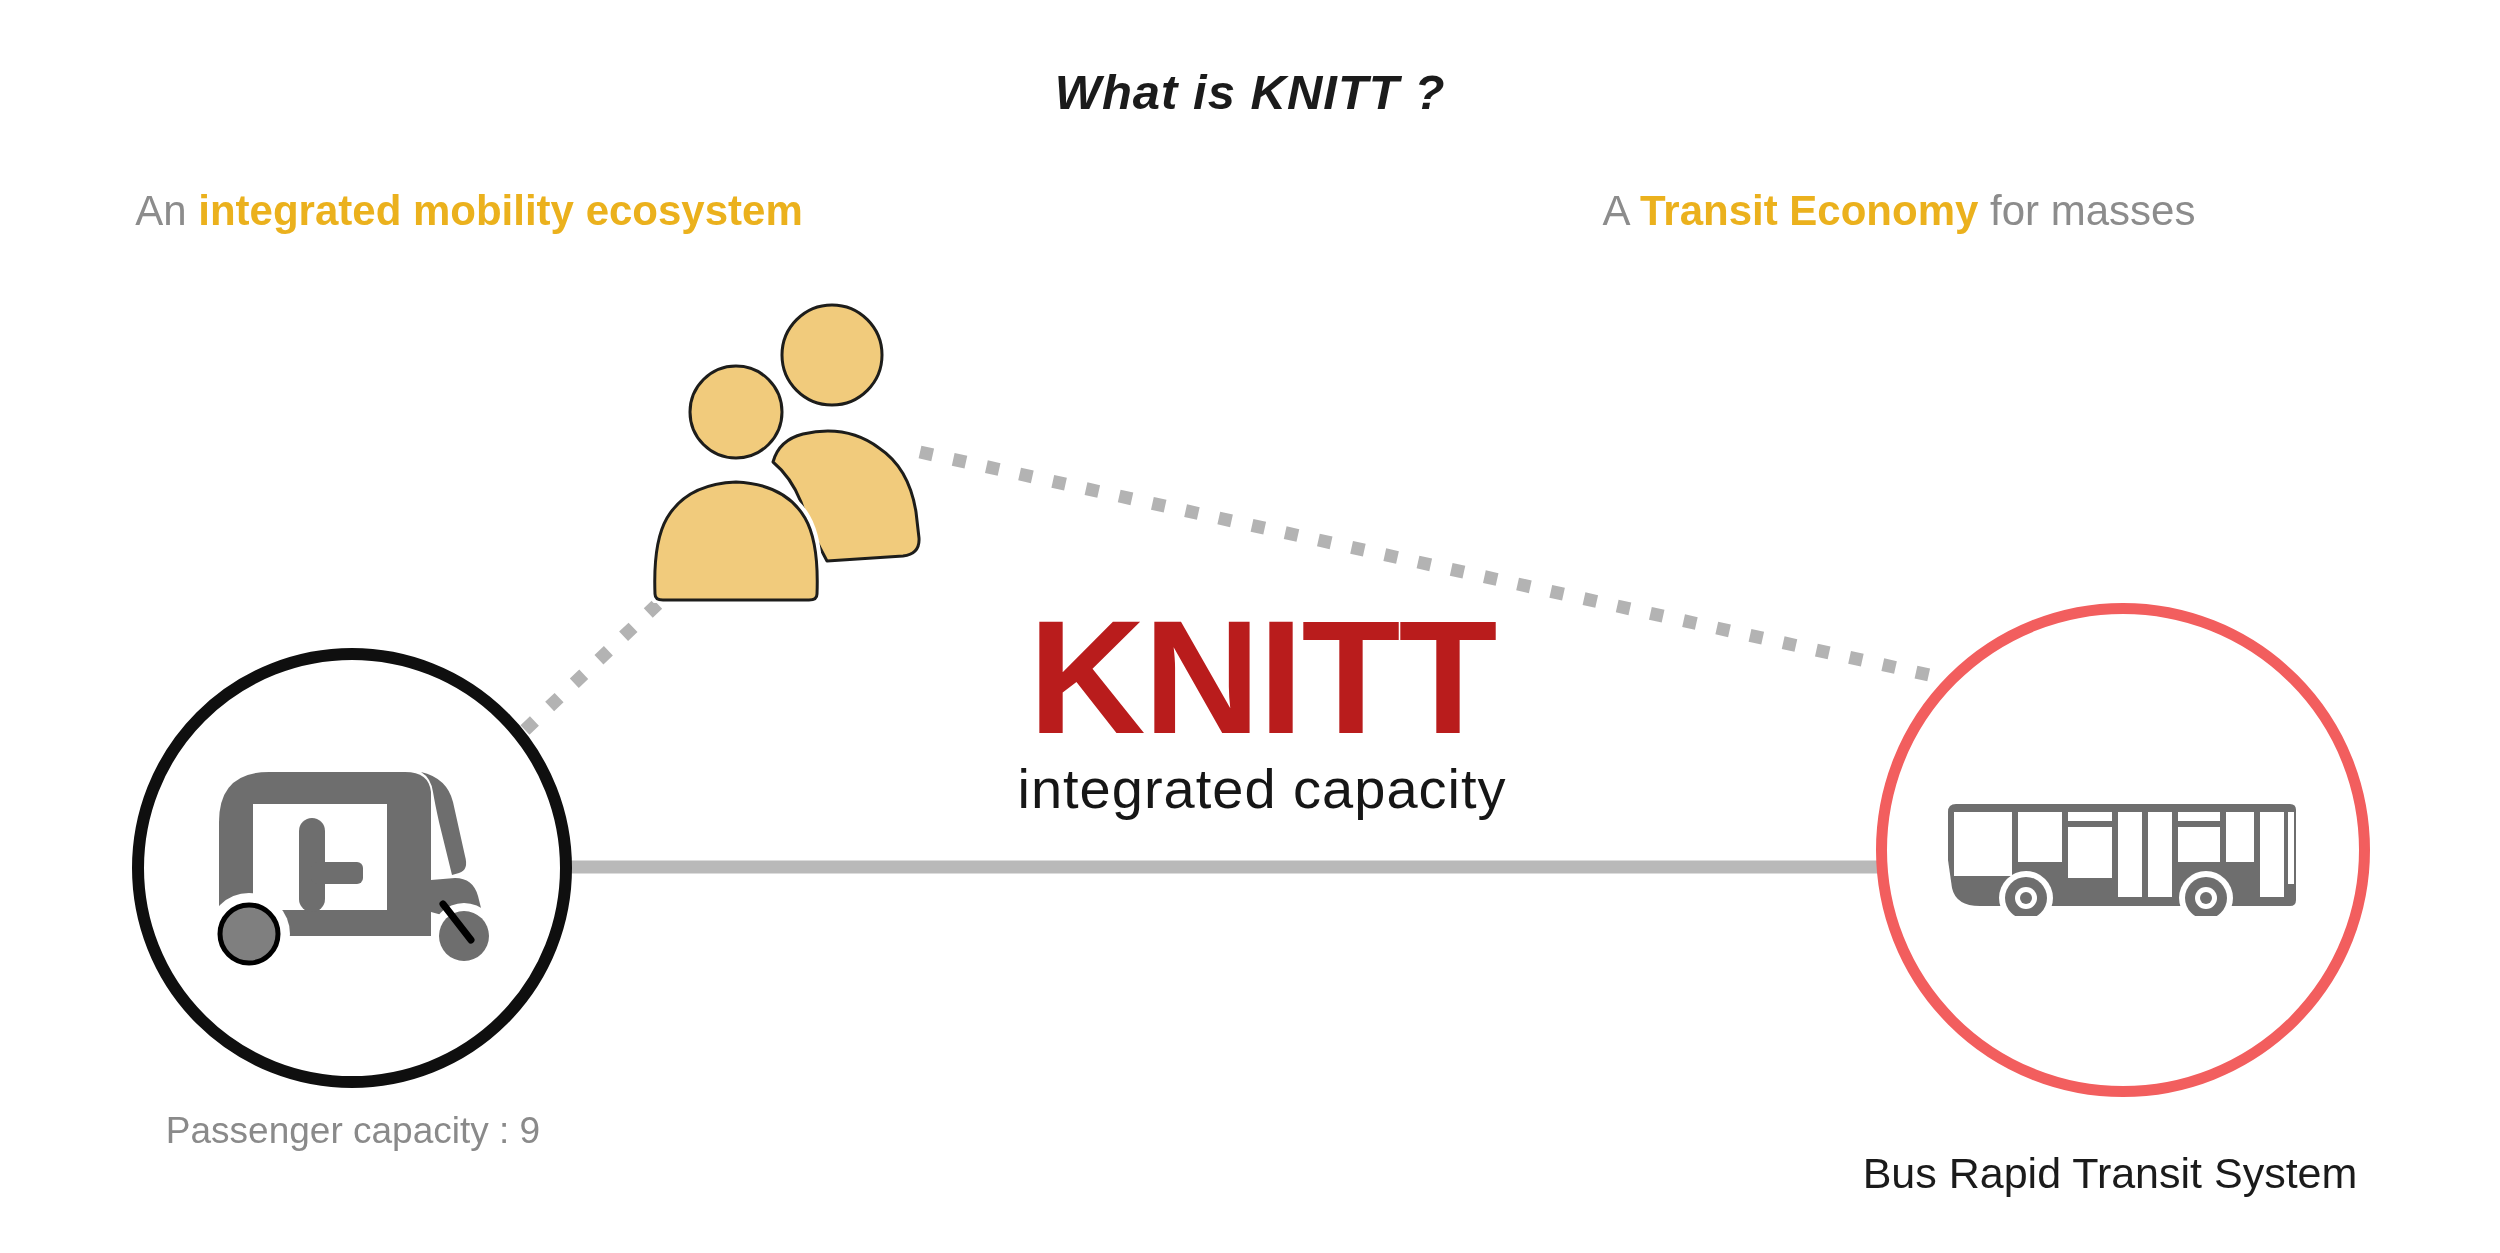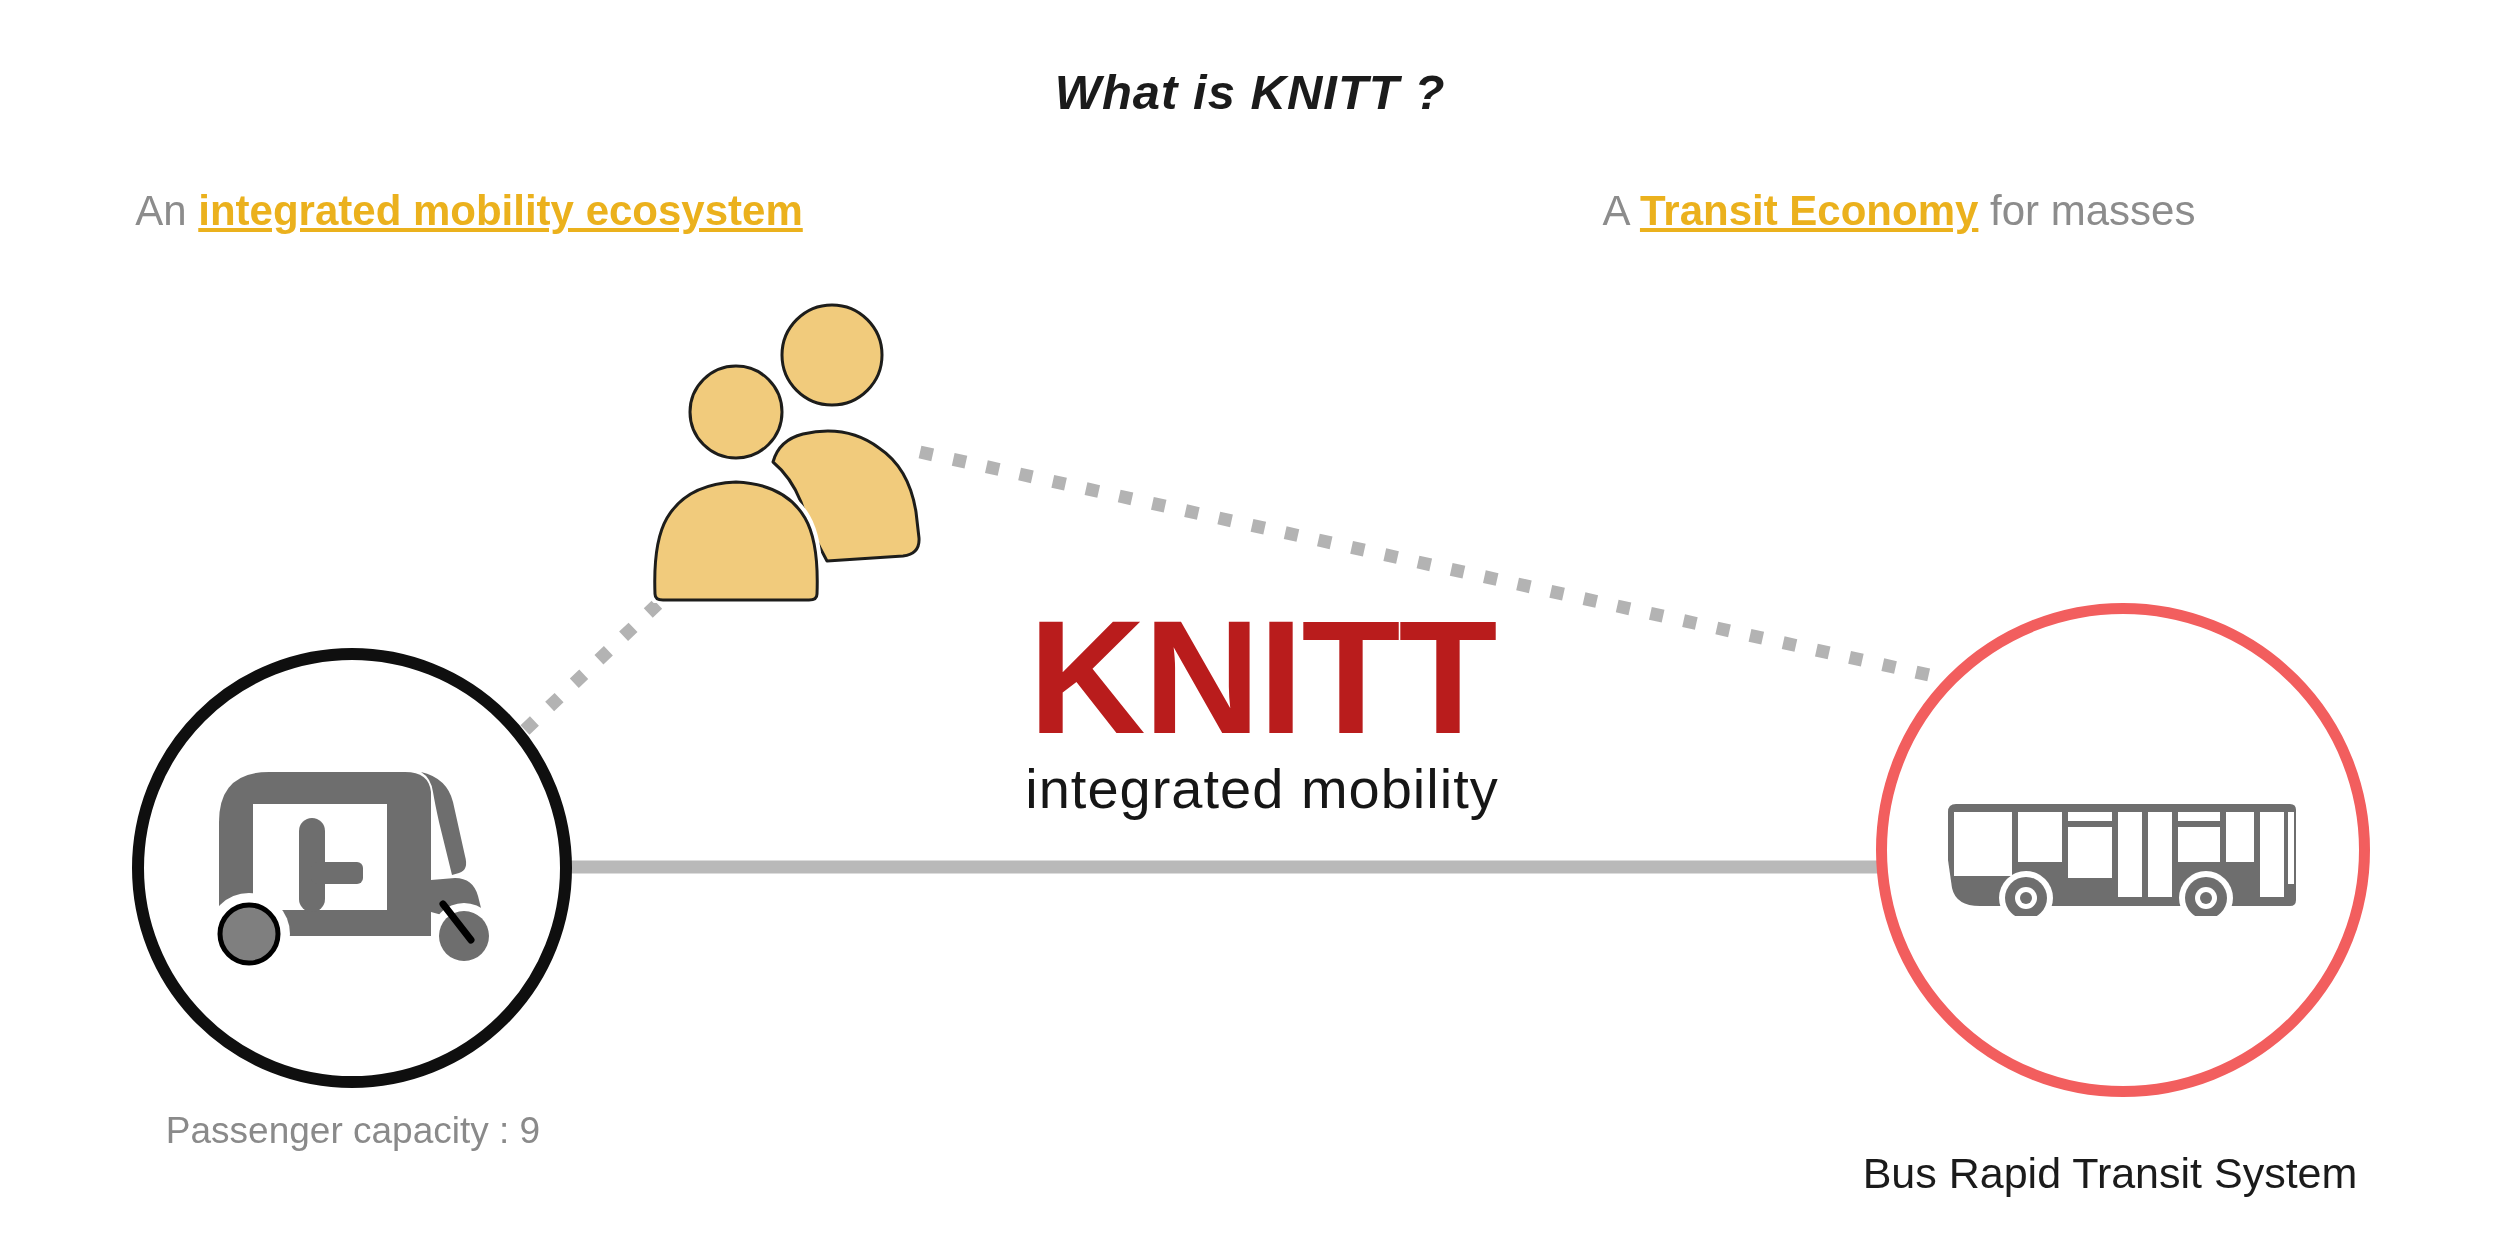--- a/index.html
+++ b/index.html
@@ -11,21 +11,21 @@
   
   .title{
     left:0;right:0;top:64px;text-align:center;
     font-size:49px;font-style:italic;font-weight:700;letter-spacing:1px;color:#1b1b1b;
   }
   
   .tagline{
     top:186px;transform:translateX(-50%);white-space:nowrap;
     font-size:42px;line-height:1.2;color:#8c8c8c;
   }
-  .tagline .hl{color:#ebb11d;font-weight:700;text-decoration:underline;}
+  .tagline .hl{color:#ebb11d;font-weight:700;}
   .tg1{left:469px;}
   .tg2{left:1214px;}
   .tg3{left:1899px;}
   
   #connectors{left:0;top:0;z-index:0;}
   
   .node-circle{border-radius:50%;background:#ffffff;box-sizing:border-box;z-index:1;}
   .circle-auto{left:132px;top:648px;width:440px;height:440px;border:12px solid #0f0f0f;}
   .circle-bus{left:1876px;top:603px;width:494px;height:494px;border:11px solid #f25e5e;}
   
@@ -123,21 +123,21 @@
     <circle cx="88" cy="98" r="11" fill="#ffffff"></circle>
     <circle cx="88" cy="98" r="6" fill="#6e6e6e"></circle>
     <circle cx="268" cy="98" r="27" fill="#ffffff"></circle>
     <circle cx="268" cy="98" r="21" fill="#6e6e6e"></circle>
     <circle cx="268" cy="98" r="11" fill="#ffffff"></circle>
     <circle cx="268" cy="98" r="6" fill="#6e6e6e"></circle>
   </svg>
 
   <div class="abs logo">
     <div class="logo-word">KNITT</div>
-    <div class="logo-sub">integrated mobility</div>
+    <div class="logo-sub">integrated capacity</div>
   </div>
 
   <div class="abs node-label label-auto">
     <div class="node-sub">Passenger capacity : 9</div>
   </div>
   <div class="abs node-label label-bus">
     <div class="node-title">Bus Rapid Transit System</div>
   </div>
 
 </div>

